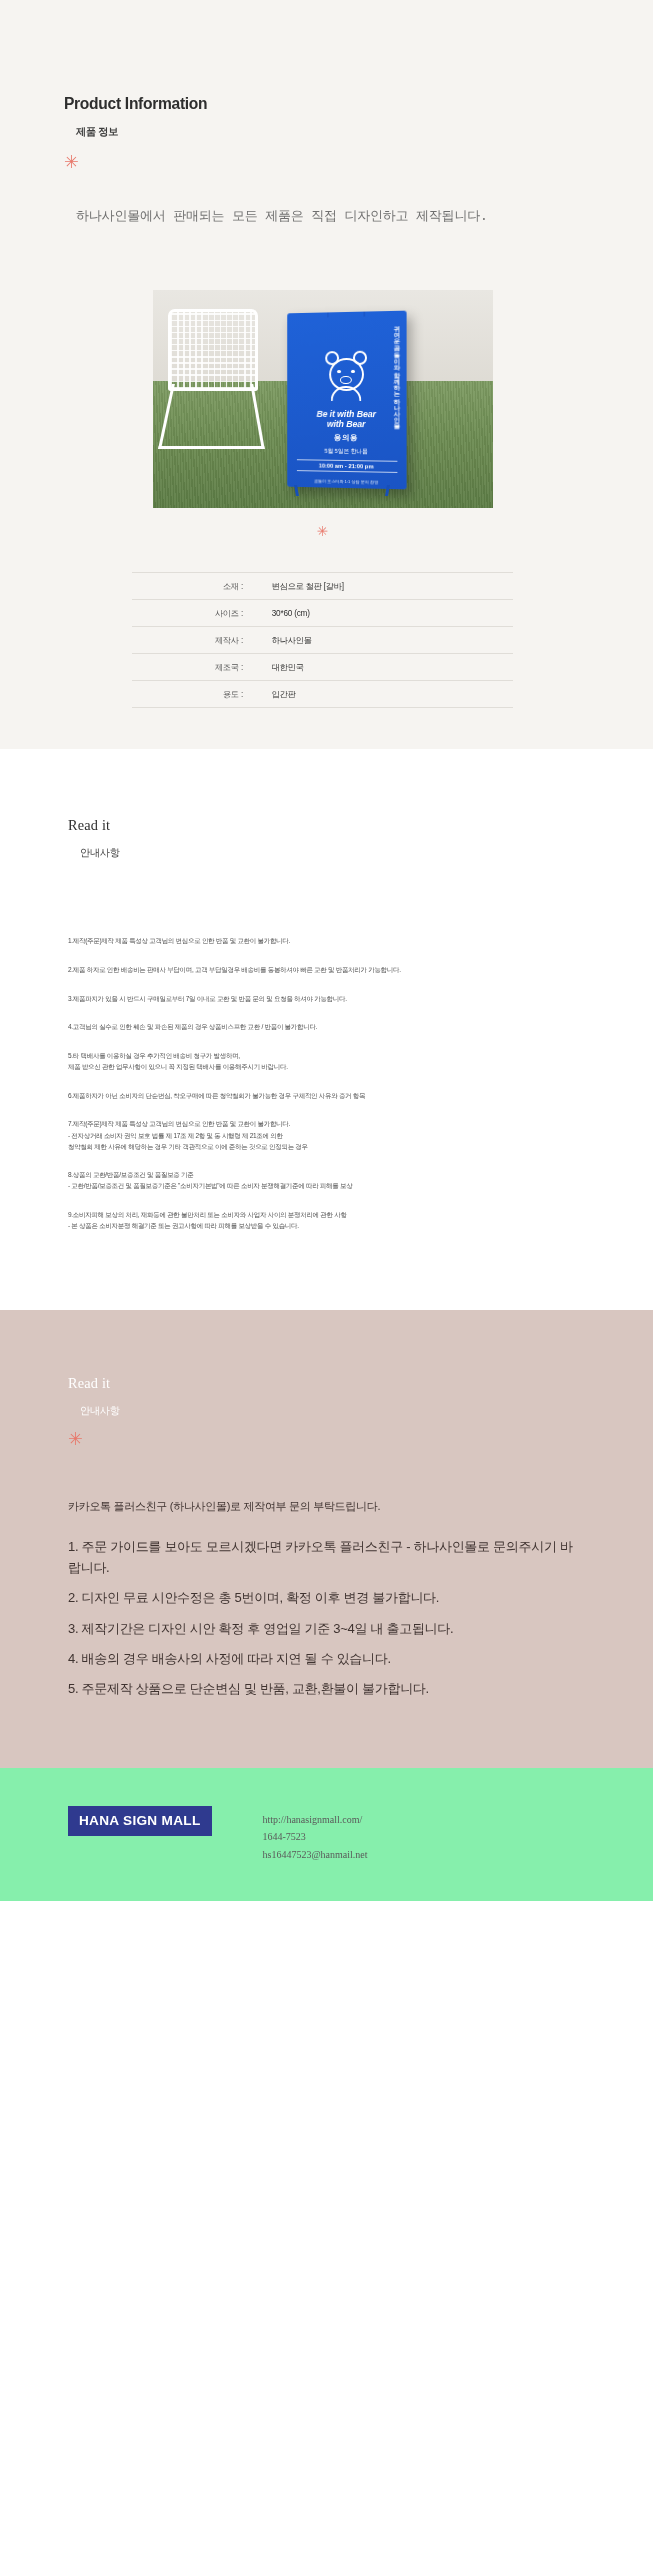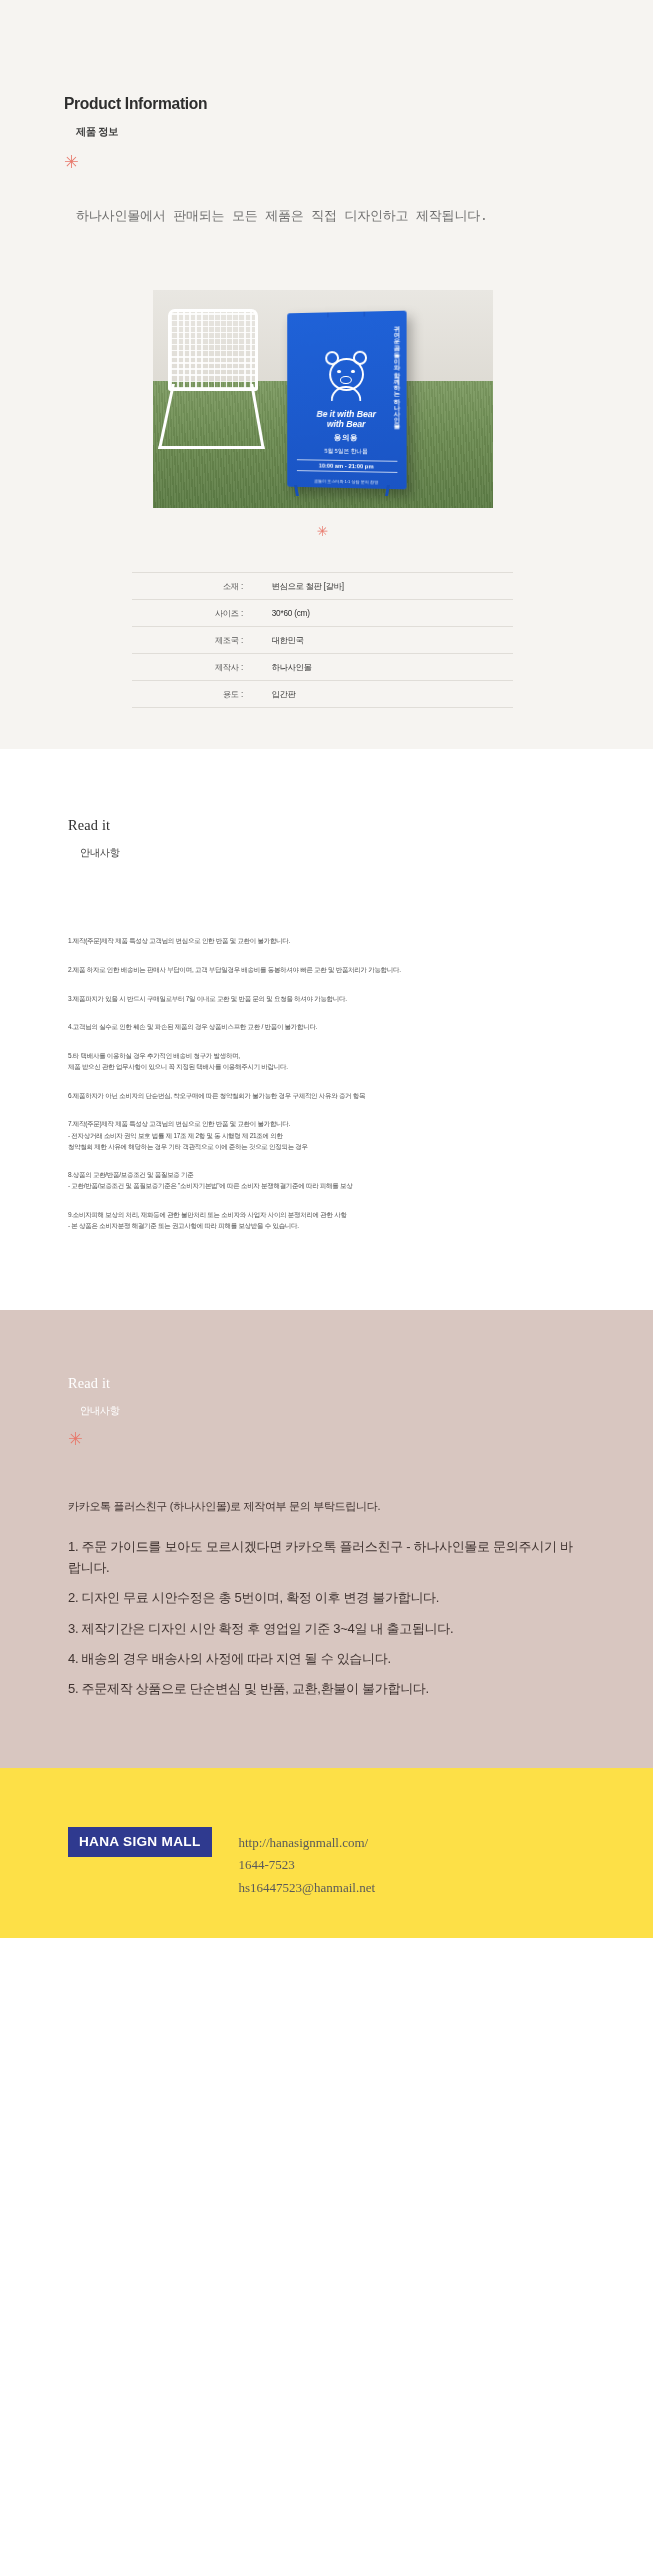--- a/index.html
+++ b/index.html
@@ -281,42 +281,43 @@
   .kakao-list li {
     font-size: 13px;
     line-height: 1.6;
     letter-spacing: -0.3px;
     color: #3f3330;
     margin-bottom: 9.5px;
   }
 
   
   .footer {
-    background: #fde047;
-    padding: 59px 0 38px 0;
+    background: #86efac;
+    padding: 38px 0 38px 0;
   }
   .footer-inner {
     width: 517px; margin: 0 auto;
     display: flex; align-items: flex-start; gap: 27px;
   }
   .logo {
     background: #2f3a8f;
     color: #ffffff;
     font-size: 13.6px;
     font-weight: 700;
     letter-spacing: 0.3px;
     padding: 6.8px 11px 7.5px 11px;
     white-space: nowrap;
   }
   .contact {
     font-family: "Liberation Serif", serif;
-    font-size: 13px;
+    font-size: 10px;
     line-height: 1.75;
     color: #5a5a5a;
     padding-top: 4.1px;
+    margin-left: 24px;
   }
   .contact div { white-space: nowrap; }
 </style>
 </head>
 <body>
 
 <div class="page">
 
   <section class="sec-product">
     <div class="inner">
@@ -373,26 +374,26 @@
         <tbody>
           <tr>
             <th>소재 :</th>
             <td>변심으로 철판 [갈바]</td>
           </tr>
           <tr>
             <th>사이즈 :</th>
             <td>30*60 (cm)</td>
           </tr>
           <tr>
+            <th>제작사 :</th>
+            <td>하나사인몰</td>
+          </tr>
+          <tr>
             <th>제조국 :</th>
             <td>대한민국</td>
-          </tr>
-          <tr>
-            <th>제작사 :</th>
-            <td>하나사인몰</td>
           </tr>
           <tr>
             <th>용도 :</th>
             <td>입간판</td>
           </tr>
         </tbody>
       </table>
       <div class="sec-product-bottom-pad"></div>
     </div>
   </section>

